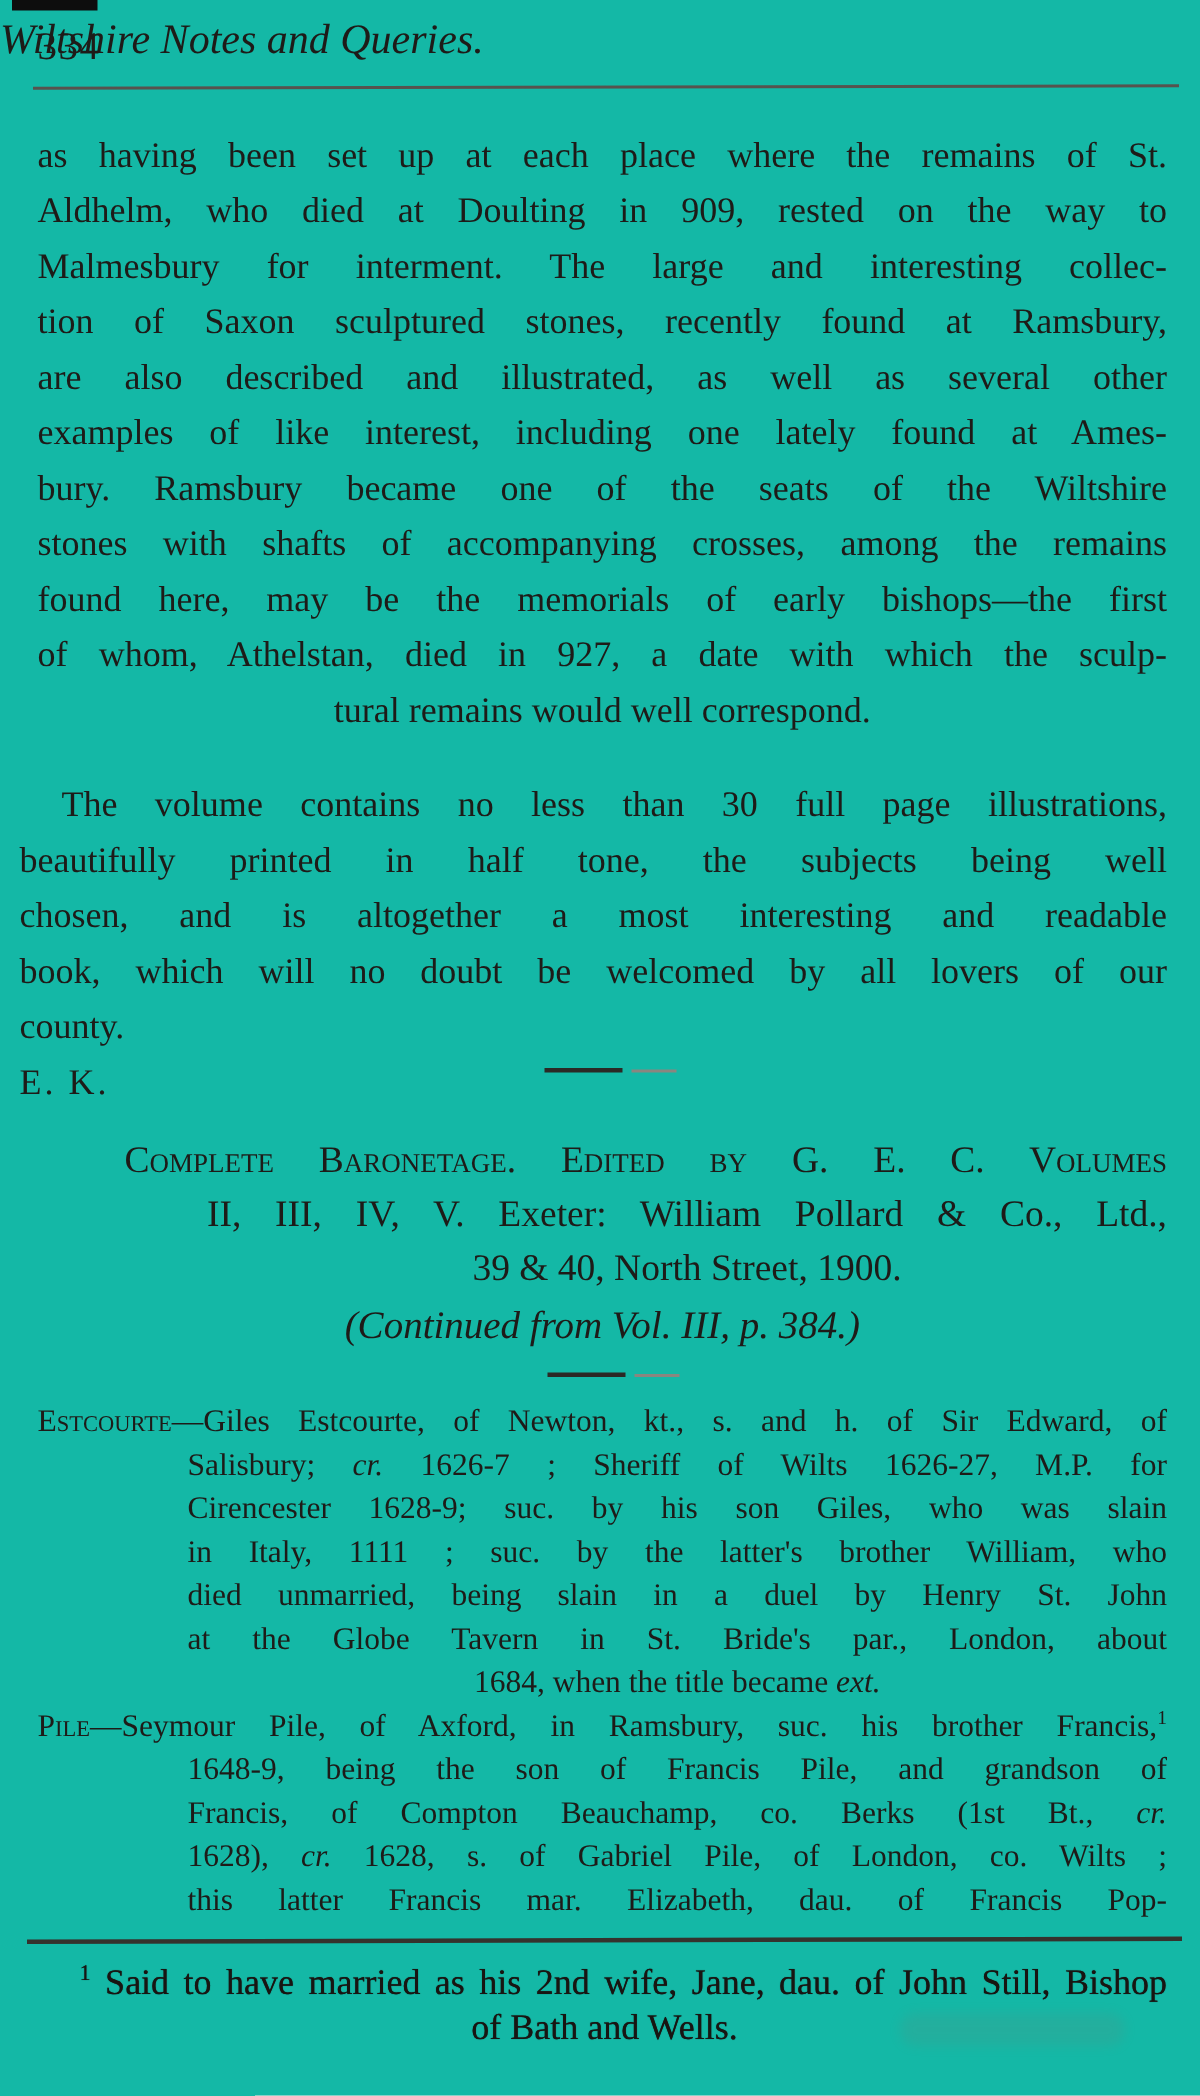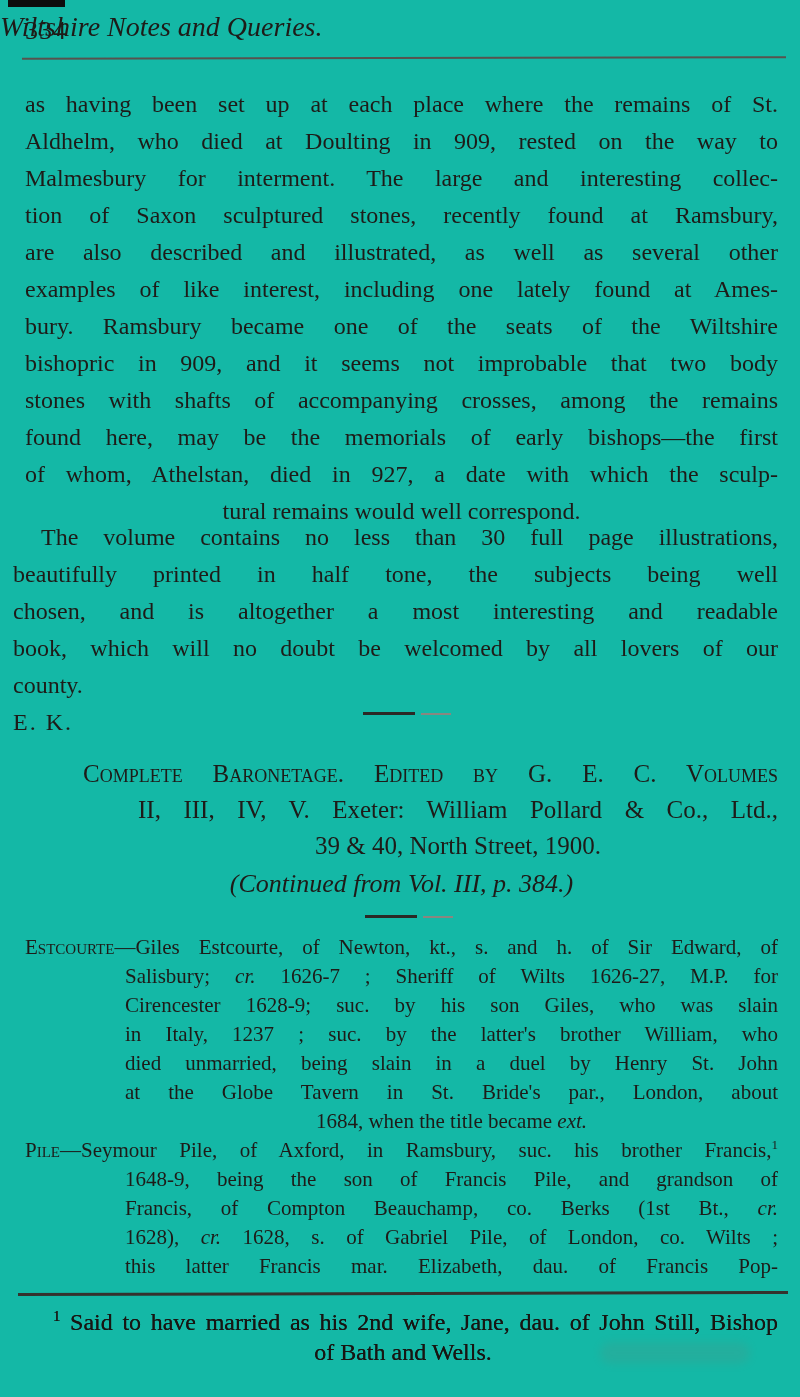--- a/index.html
+++ b/index.html
@@ -64,21 +64,20 @@
   <div class="header-rule"></div>
 
   <div class="para1">
     <div class="j">as having been set up at each place where the remains of St.</div>
     <div class="j">Aldhelm, who died at Doulting in 909, rested on the way to</div>
     <div class="j">Malmesbury for interment.  The large and interesting collec-</div>
     <div class="j">tion of Saxon sculptured stones, recently found at Ramsbury,</div>
     <div class="j">are also described and illustrated, as well as several other</div>
     <div class="j">examples of like interest, including one lately found at Ames-</div>
     <div class="j">bury.  Ramsbury became one of the seats of the Wiltshire</div>
-    <div class="j">bishopric in 909, and it seems not improbable that two body</div>
     <div class="j">stones with shafts of accompanying crosses, among the remains</div>
     <div class="j">found here, may be the memorials of early bishops—the first</div>
     <div class="j">of whom, Athelstan, died in 927, a date with which the sculp-</div>
     <div class="l">tural remains would well correspond.</div>
   </div>
 
   <div class="para2">
     <div class="j indent">The volume contains no less than 30 full page illustrations,</div>
     <div class="j">beautifully printed in half tone, the subjects being well</div>
     <div class="j">chosen, and is altogether a most interesting and readable</div>
@@ -104,21 +103,21 @@
   <div class="divider divider2">
     <span class="d1"></span>
     <span class="d2"></span>
   </div>
 
   <div class="entries">
     <div>
       <div class="j"><span class="seg-sc">Estcourte</span><span>—Giles Estcourte, of Newton, kt., s. and h. of Sir Edward, of</span></div>
       <div class="j ind"><span>Salisbury; </span><span class="seg-i">cr.</span><span> 1626-7 ; Sheriff of Wilts 1626-27, M.P. for</span></div>
       <div class="j ind"><span>Cirencester 1628-9; suc. by his son Giles, who was slain</span></div>
-      <div class="j ind"><span>in Italy, 1237 ; suc. by the latter's brother William, who</span></div>
+      <div class="j ind"><span>in Italy, 1111 ; suc. by the latter's brother William, who</span></div>
       <div class="j ind"><span>died unmarried, being slain in a duel by Henry St. John</span></div>
       <div class="j ind"><span>at the Globe Tavern in St. Bride's par., London, about</span></div>
       <div class="l ind"><span>1684, when the title became </span><span class="seg-i">ext.</span></div>
     </div>
     <div>
       <div class="j"><span class="seg-sc">Pile</span><span>—Seymour Pile, of Axford, in Ramsbury, suc. his brother Francis,</span><span class="seg-sup">1</span></div>
       <div class="j ind"><span>1648-9, being the son of Francis Pile, and grandson of</span></div>
       <div class="j ind"><span>Francis, of Compton Beauchamp, co. Berks (1st Bt., </span><span class="seg-i">cr.</span></div>
       <div class="j ind"><span>1628), </span><span class="seg-i">cr.</span><span> 1628, s. of Gabriel Pile, of London, co. Wilts ;</span></div>
       <div class="j ind"><span>this latter Francis mar. Elizabeth, dau. of Francis Pop-</span></div>

